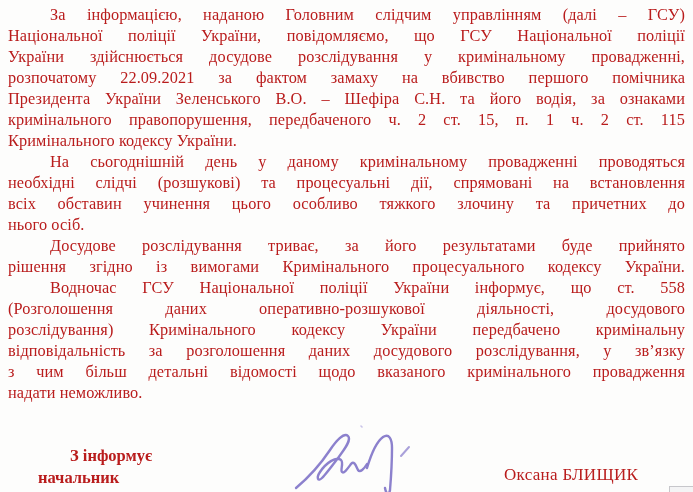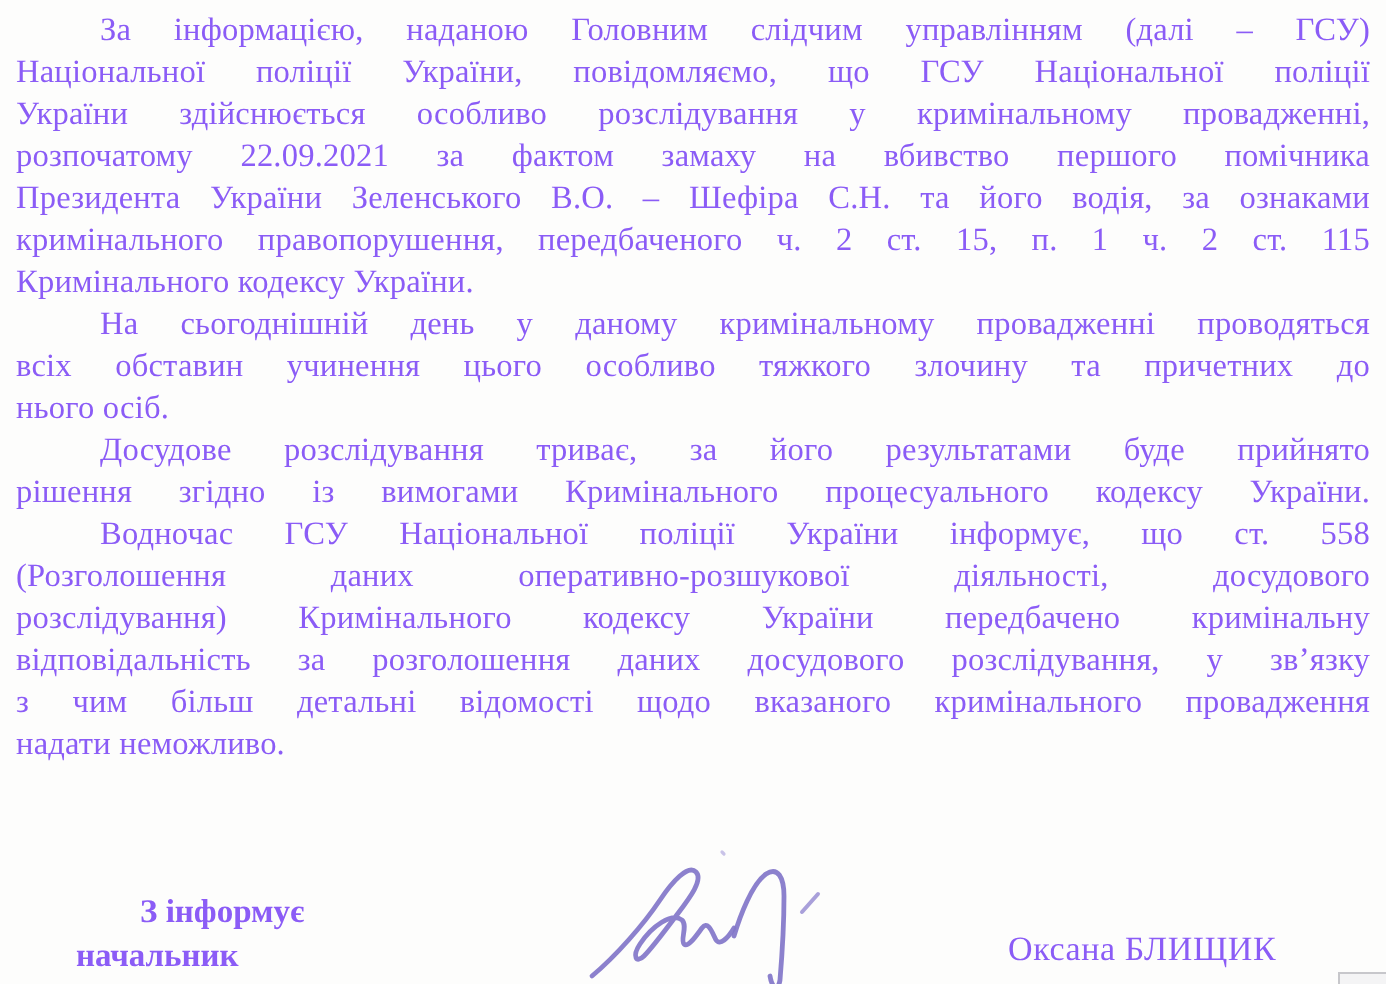--- a/index.html
+++ b/index.html
@@ -6,21 +6,21 @@
   body {
     width: 693px; height: 492px;
     font-family: "Liberation Serif", "DejaVu Serif", serif;
     background: #ffffff;
   }
   .page {
     position: relative;
     width: 693px; height: 492px;
     background: #fdfdfc;
     overflow: hidden;
-    color: #8b5cf6;
+    color: #b91c1c;
   }
   .doc-body {
     position: absolute;
     left: 8px; top: 4px;
     width: 677px;
     font-size: 16.3px;
     line-height: 21px;
     letter-spacing: 0.1px;
   }
   .paragraph { margin: 0; }
@@ -66,28 +66,29 @@
 </style>
 </head>
 <body>
 
 <div class="page">
 
   <div class="doc-body">
       <div class="paragraph">
         <div class="line first">За інформацією, наданою Головним слідчим управлінням (далі – ГСУ)</div>
         <div class="line">Національної поліції України, повідомляємо, що ГСУ Національної поліції</div>
-        <div class="line">України здійснюється особливо розслідування у кримінальному провадженні,</div>
+        <div class="line">України здійснюється досудове розслідування у кримінальному провадженні,</div>
         <div class="line">розпочатому 22.09.2021 за фактом замаху на вбивство першого помічника</div>
         <div class="line">Президента України Зеленського В.О. – Шефіра С.Н. та його водія, за ознаками</div>
         <div class="line">кримінального правопорушення, передбаченого ч. 2 ст. 15, п. 1 ч. 2 ст. 115</div>
         <div class="line shortlast">Кримінального кодексу України.</div>
       </div>
       <div class="paragraph">
         <div class="line first">На сьогоднішній день у даному кримінальному провадженні проводяться</div>
+        <div class="line">необхідні слідчі (розшукові) та процесуальні дії, спрямовані на встановлення</div>
         <div class="line">всіх обставин учинення цього особливо тяжкого злочину та причетних до</div>
         <div class="line shortlast">нього осіб.</div>
       </div>
       <div class="paragraph">
         <div class="line first">Досудове розслідування триває, за його результатами буде прийнято</div>
         <div class="line">рішення згідно із вимогами Кримінального процесуального  кодексу України.</div>
       </div>
       <div class="paragraph">
         <div class="line first">Водночас ГСУ Національної поліції України інформує, що ст. 558</div>
         <div class="line">(Розголошення даних оперативно-розшукової діяльності, досудового</div>

